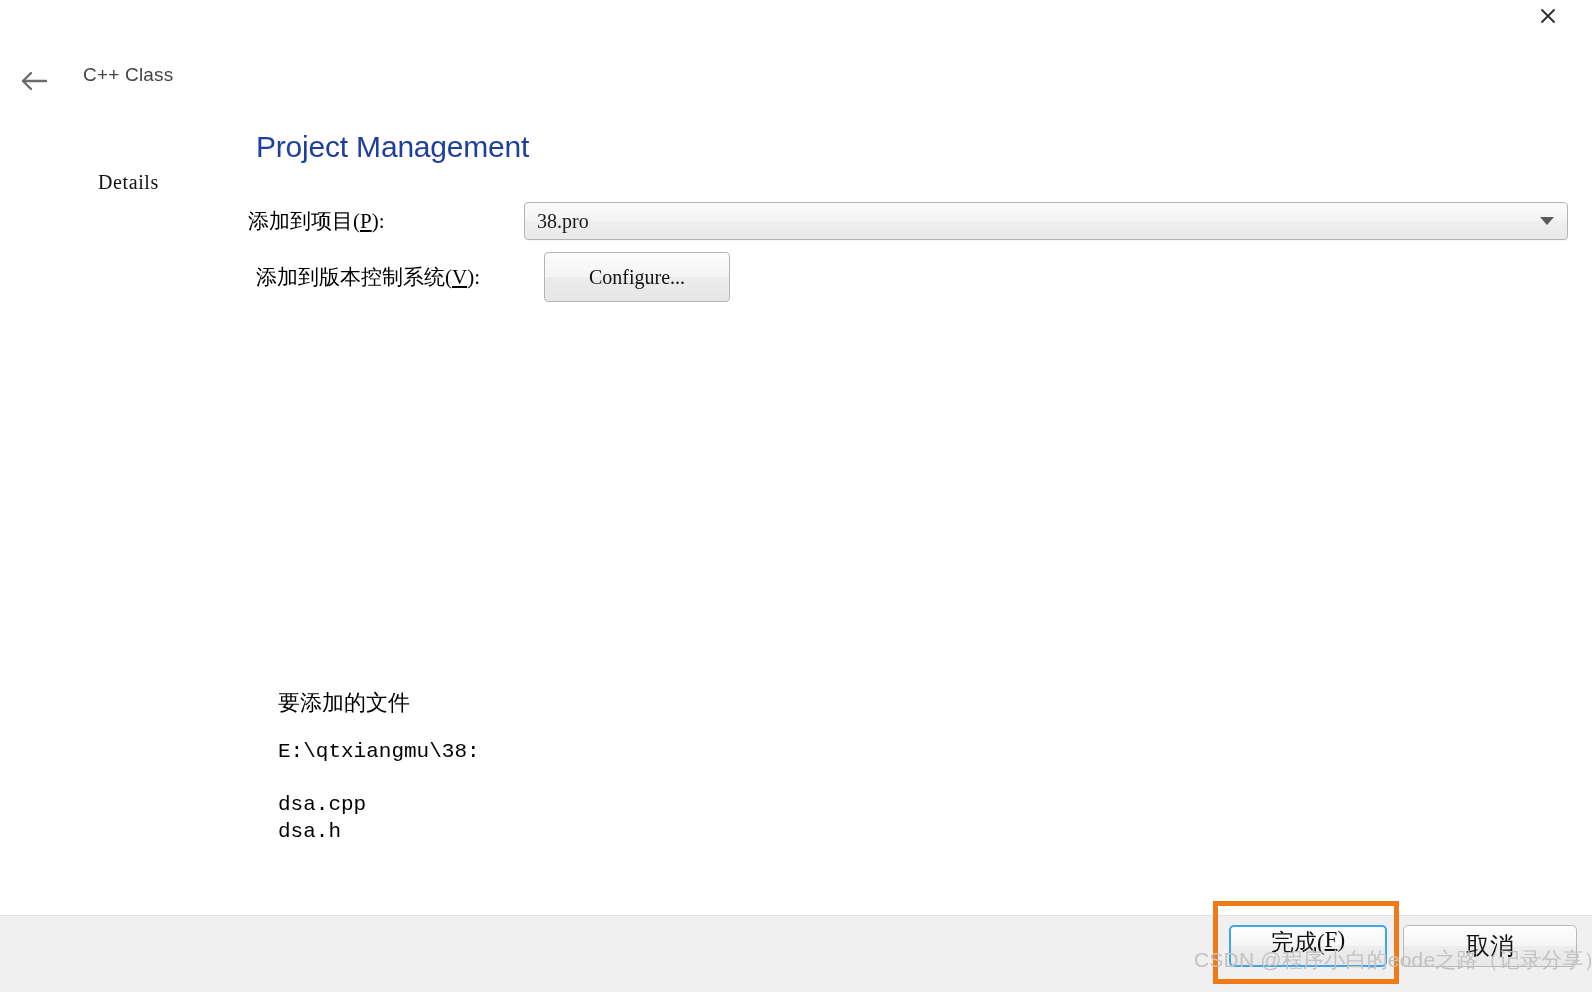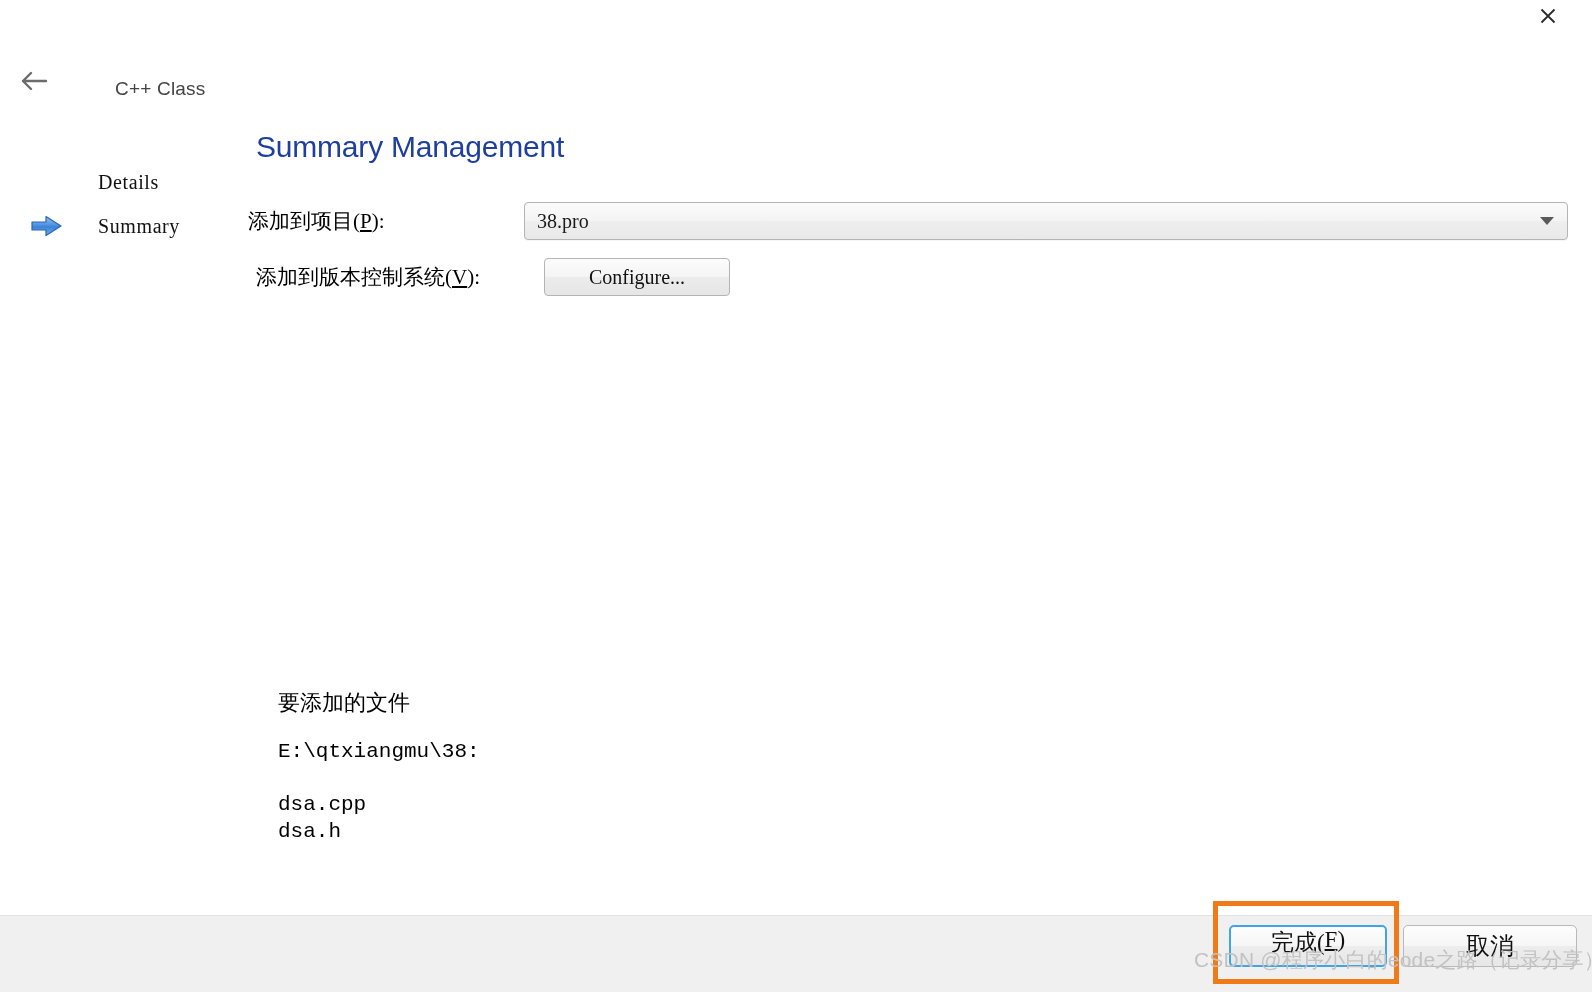--- a/index.html
+++ b/index.html
@@ -40,22 +40,21 @@
   }
   #close-button svg { display: block; }
 
   
   #header-nav {
     position: absolute;
     top: 64px;
     left: 14px;
     height: 36px;
     display: flex;
-    align-items: flex-end;
-    gap: 32px;
+    align-items: flex-start;
   }
   #back-button {
     width: 40px;
     height: 36px;
     display: flex;
     align-items: center;
     justify-content: center;
     cursor: pointer;
     background: transparent;
     border: none;
@@ -161,21 +160,21 @@
     width: 0; height: 0;
     border-left: 7px solid transparent;
     border-right: 7px solid transparent;
     border-top: 8px solid #5a5a5a;
   }
 
   #combo-project { width: 1046px; }
   #combo-vcs     { width: 857px; }
 
   .push-button {
-    height: 38px;
+    height: 50px;
     box-sizing: border-box;
     border: 1px solid #b4b4b4;
     border-radius: 4px;
     background: linear-gradient(to bottom, #fcfcfc 0%, #f4f4f4 50%, #ececec 51%, #e6e6e6 100%);
     font-family: "Liberation Serif", serif;
     font-size: 20px;
     color: #111111;
     display: flex;
     align-items: center;
     justify-content: center;
@@ -318,40 +317,24 @@
     <span id="wizard-title">C++ Class</span>
   </div>
 
   <div id="step-list">
 
     <div class="step-row">
       <span class="step-marker"></span>
       <span class="step-label">Details</span>
     </div>
 
-    <div class="step-row">
-      <span class="step-marker">
-        <svg width="34" height="24" viewBox="0 0 34 24" aria-hidden="true">
-          <defs>
-            <linearGradient id="arrGrad" x1="0" y1="0" x2="0" y2="1">
-              <stop offset="0%" stop-color="#8fc2f2"></stop>
-              <stop offset="45%" stop-color="#4f93e0"></stop>
-              <stop offset="55%" stop-color="#3c82d6"></stop>
-              <stop offset="100%" stop-color="#77b0ea"></stop>
-            </linearGradient>
-          </defs>
-          <path d="M2 8 L16 8 L16 2.5 L31 12 L16 21.5 L16 16 L2 16 Z" fill="url(#arrGrad)" stroke="#2b66b0" stroke-width="1.2" stroke-linejoin="round"></path>
-        </svg>
-      </span>
-      <span class="step-label">Summary</span>
-    </div>
-
-  </div>
-
-  <div id="page-title">Summary Management</div>
+
+  </div>
+
+  <div id="page-title">Project Management</div>
 
   <div class="form-row" id="row-project">
     <span class="field-label"><span>添加到项目(</span><u>P</u><span>):</span></span>
 
     <div class="combobox" id="combo-project">
       <span class="value">38.pro</span>
       <span class="combo-arrow"></span>
     </div>
   </div>
 

